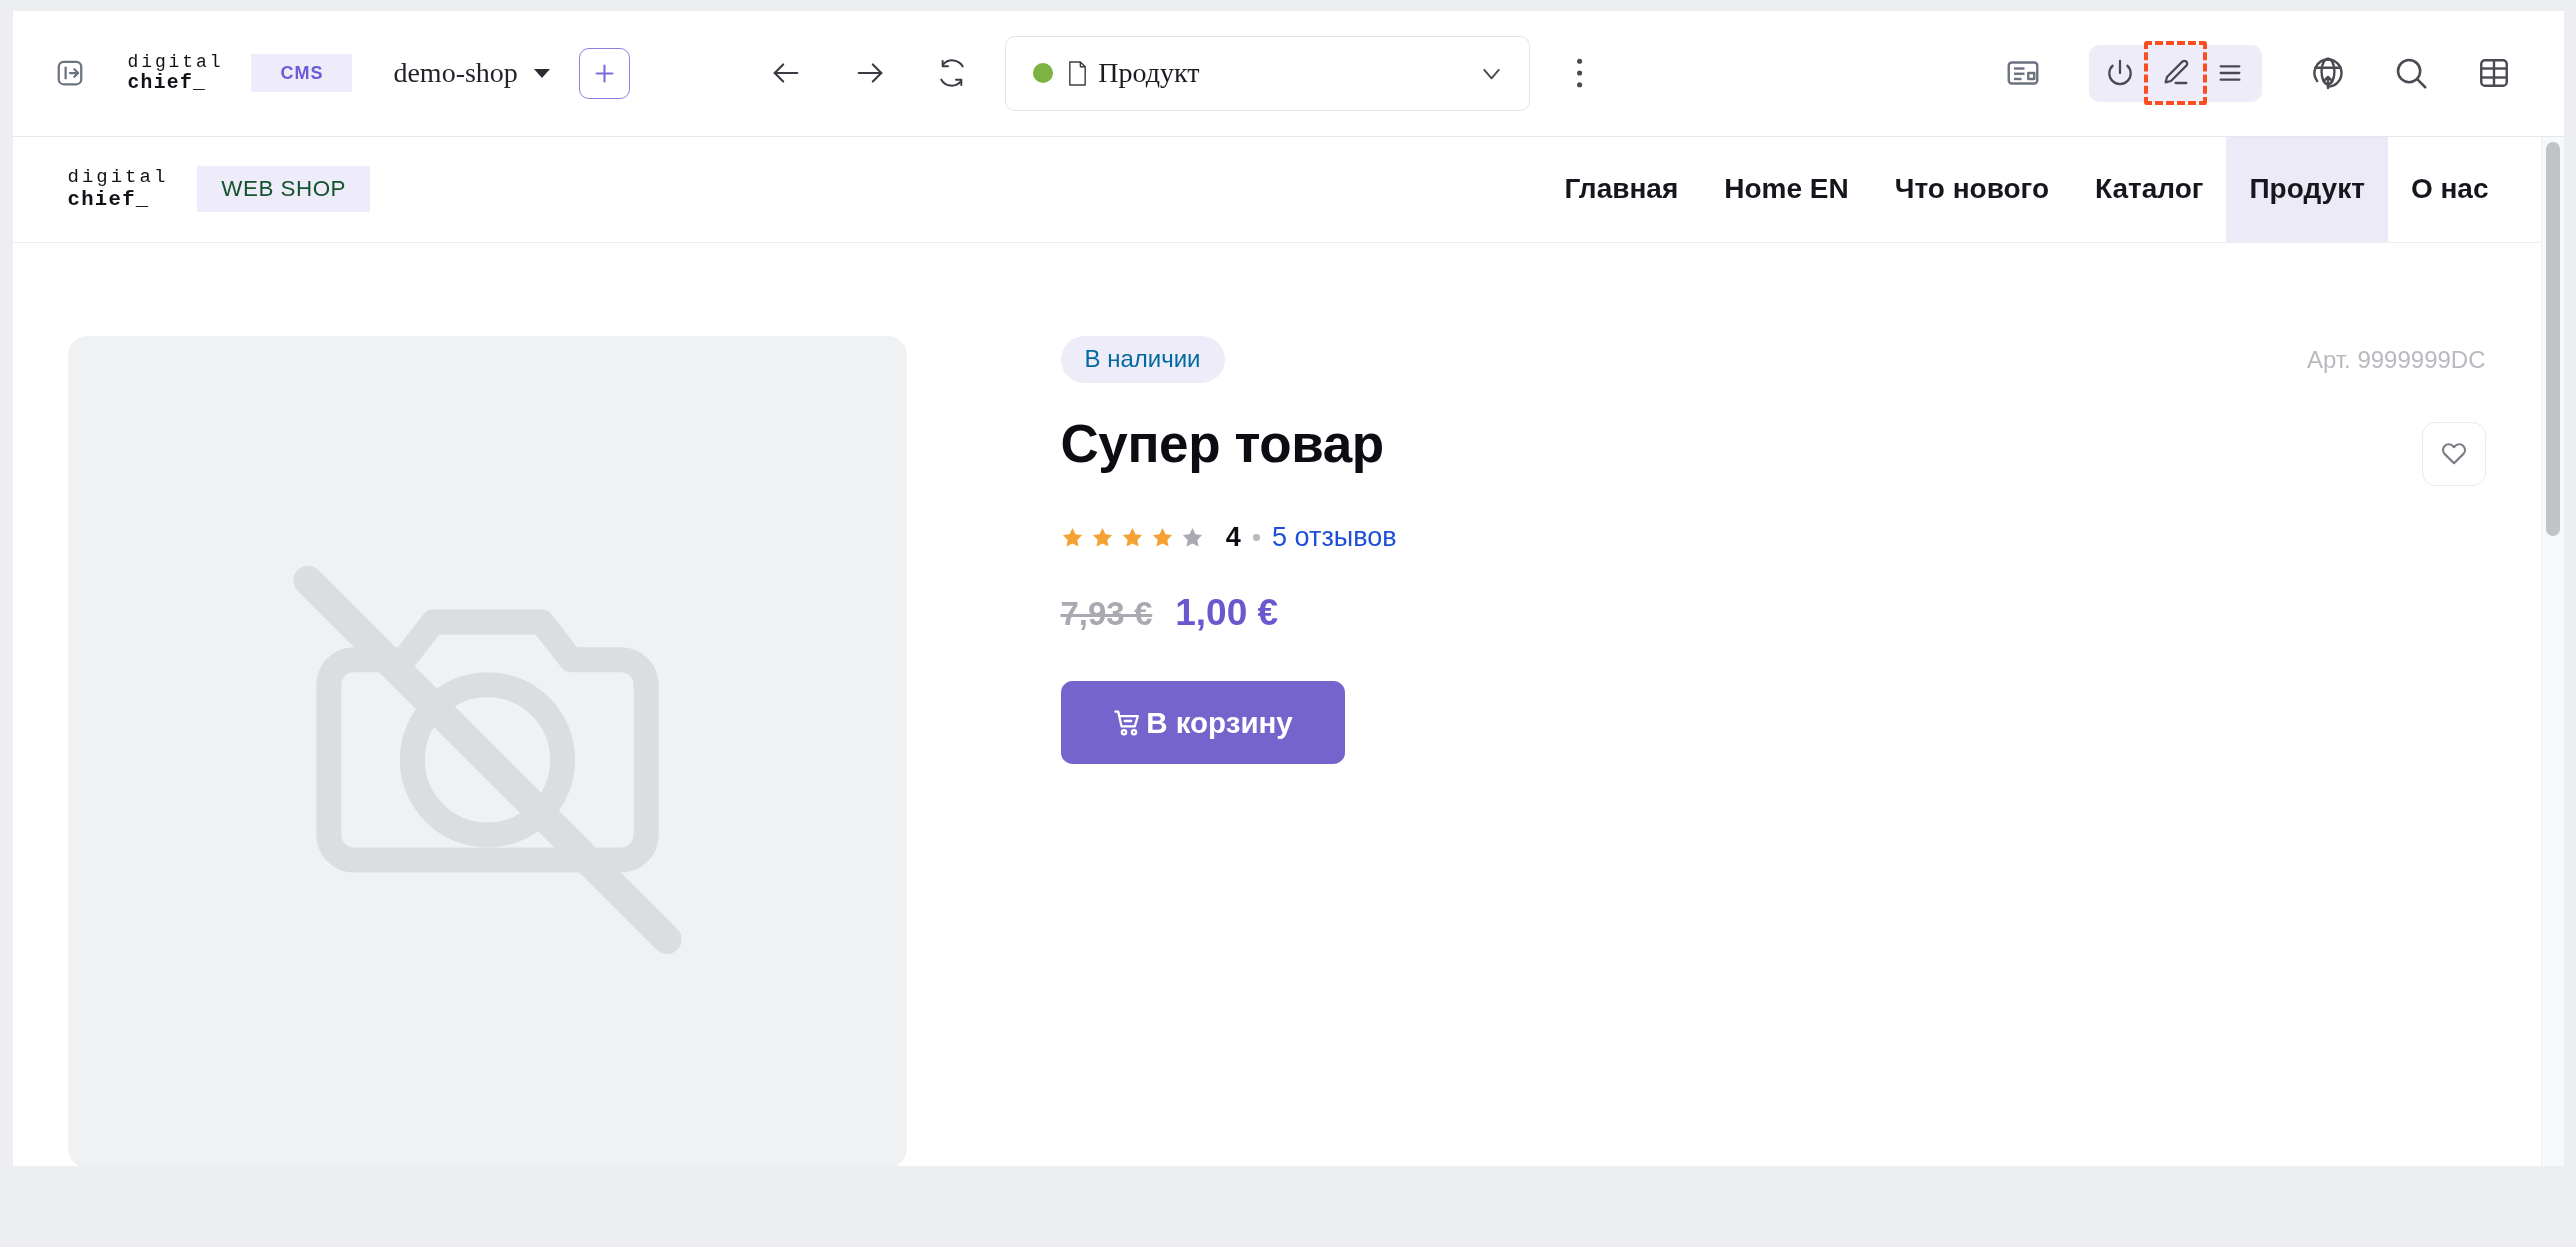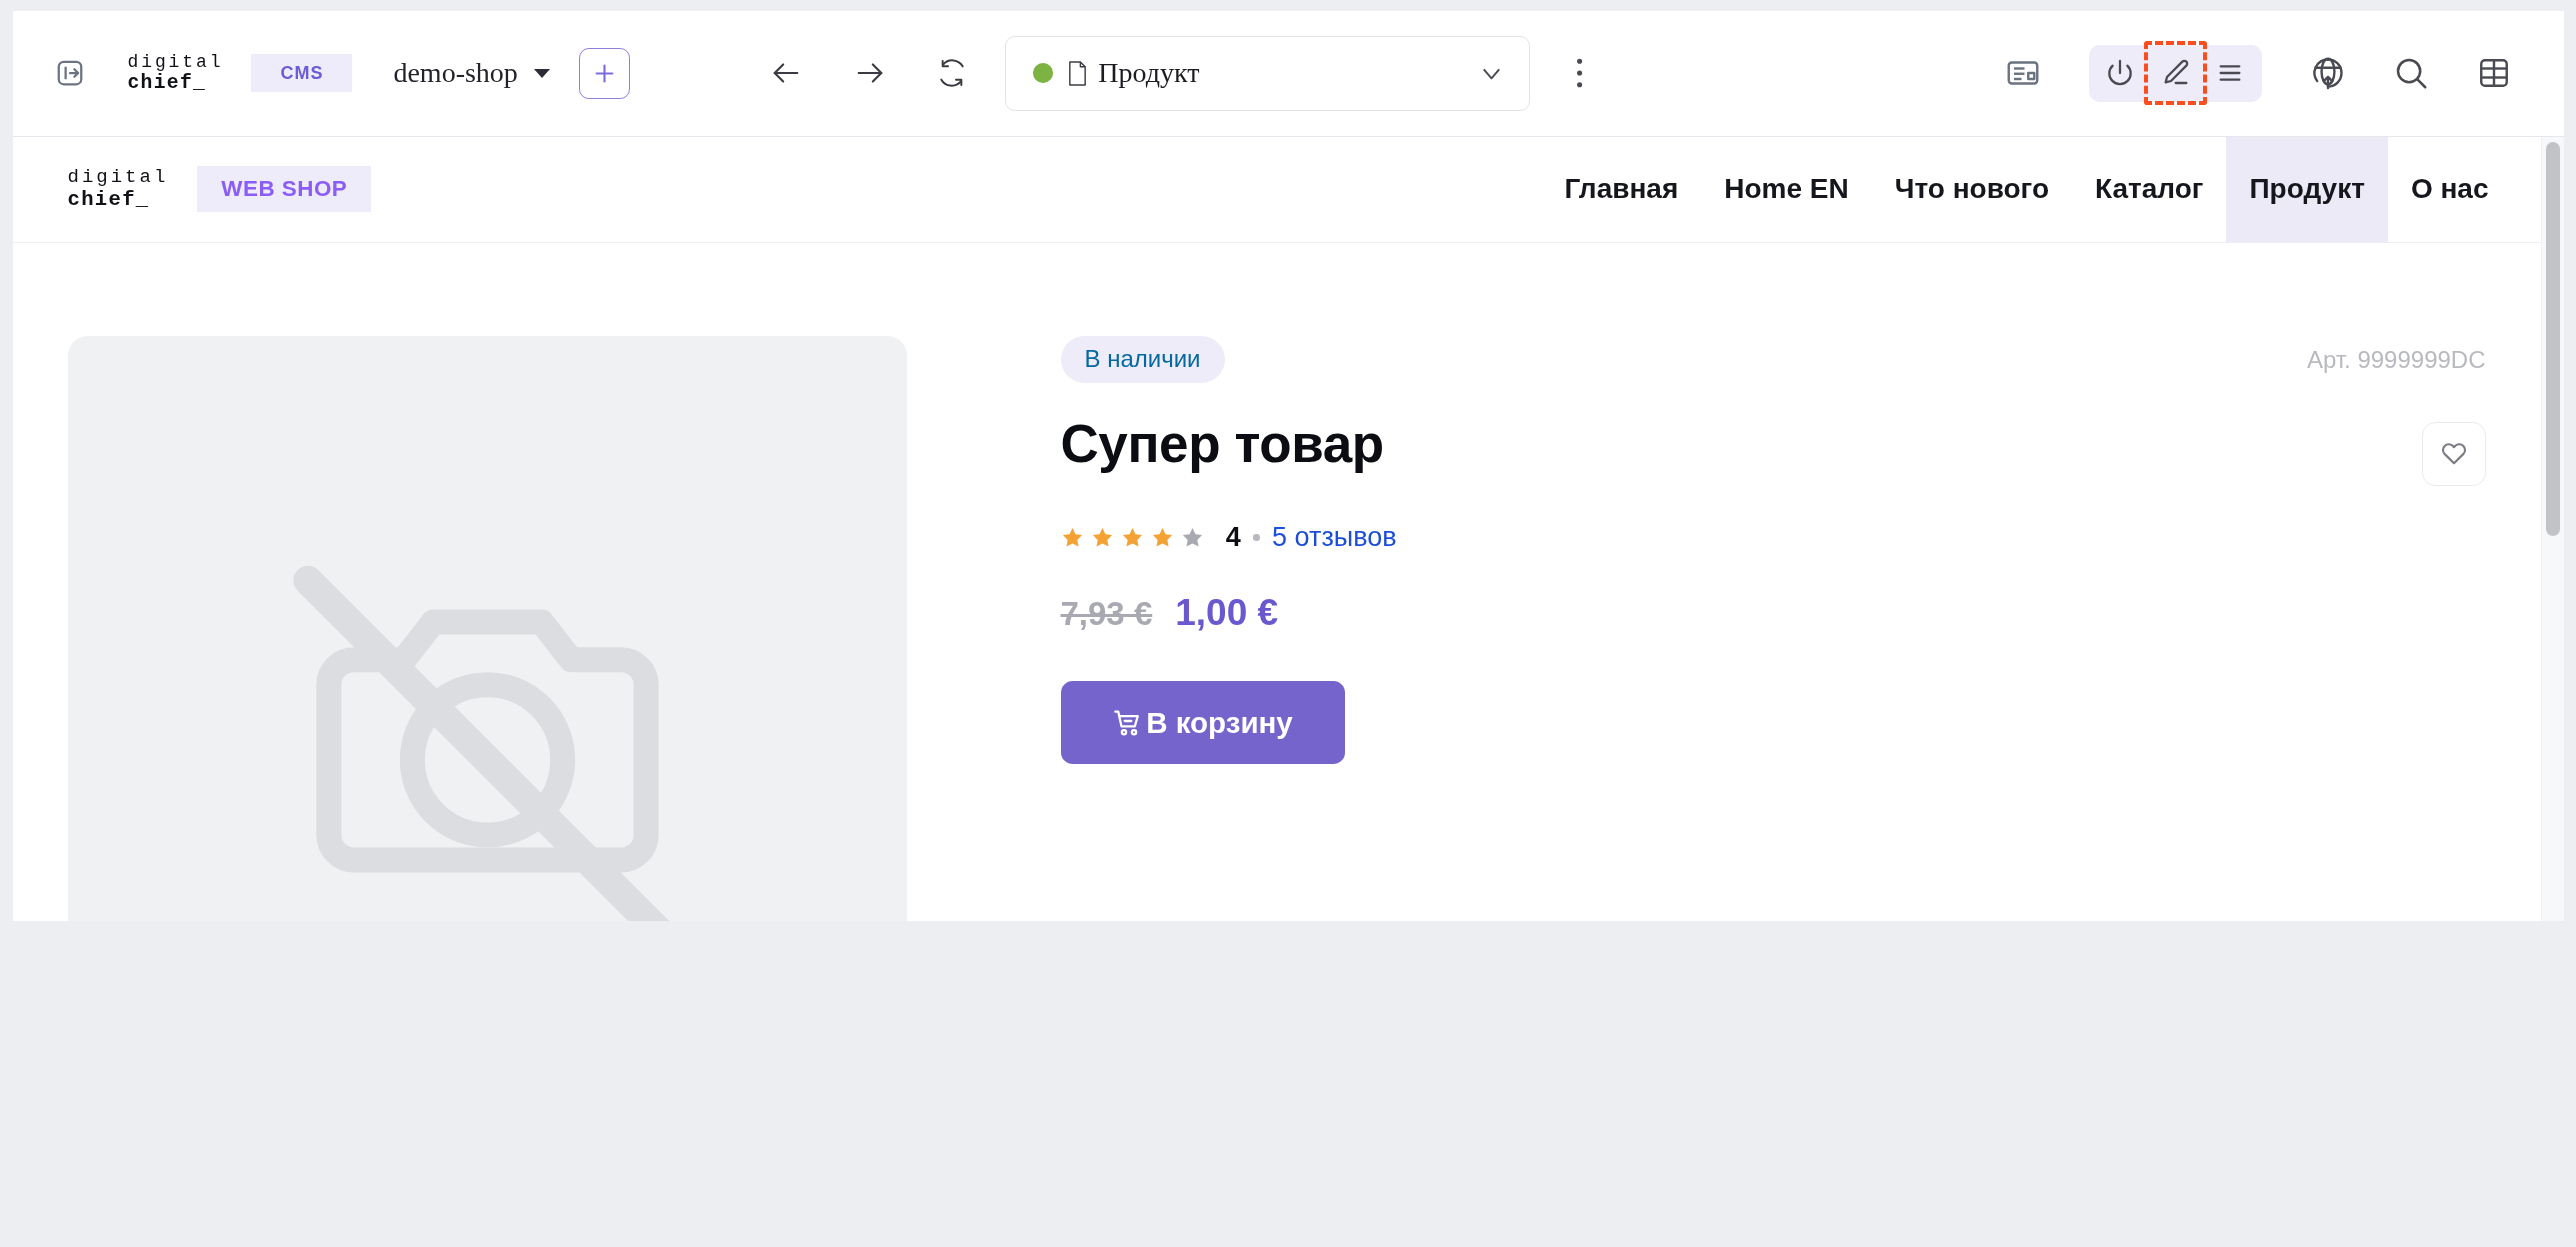--- a/index.html
+++ b/index.html
@@ -7,21 +7,21 @@
     width: 2576px; height: 1248px;
     background: #eceef2;
     font-family: "Liberation Sans", sans-serif;
     overflow: hidden;
   }
 
   
   .app-shell {
     position: absolute;
     left: 12.5px; top: 10.7px;
-    width: 2551px; height: 910px;
+    width: 2551px; height: 1155px;
     background: #ffffff;
     display: flex; flex-direction: column;
     overflow: hidden;
   }
 
   
   .cms-toolbar {
     position: relative;
     height: 126px;
     background: #ffffff;
@@ -189,22 +189,22 @@
     font-family: "Liberation Mono", monospace;
     line-height: 1.12;
     color: #111217;
   }
   .sh-logo .l1 { font-size: 19px; letter-spacing: 3px; display: block; }
   .sh-logo .l2 { font-size: 20.6px; letter-spacing: 1.3px; font-weight: 700; display: block; }
 
   .webshop-chip {
     margin-left: 29px;
     background: #eeecfa;
-    color: #8b5cf6;
-    font-size: 22.4px; font-weight: 700;
+    color: #14532d;
+    font-size: 22.4px; font-weight: 400;
     letter-spacing: 0.5px;
     padding: 11.6px 24px;
     line-height: 1;
   }
 
   .sh-nav {
     margin-left: auto;
     display: flex; align-items: stretch;
     padding-right: 0;
   }

